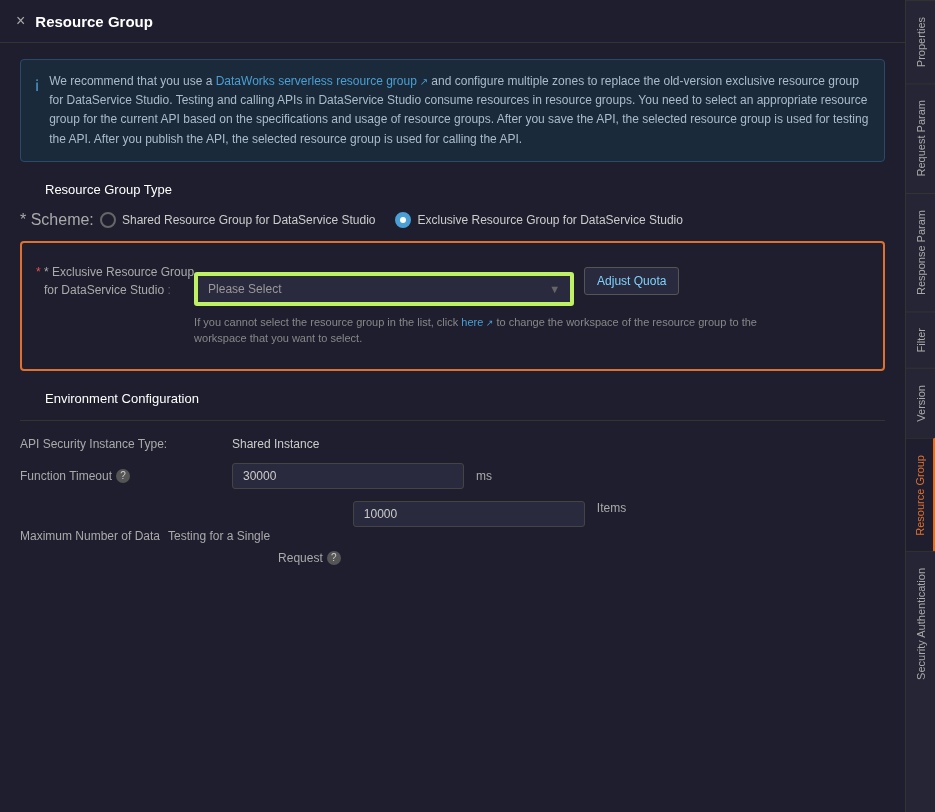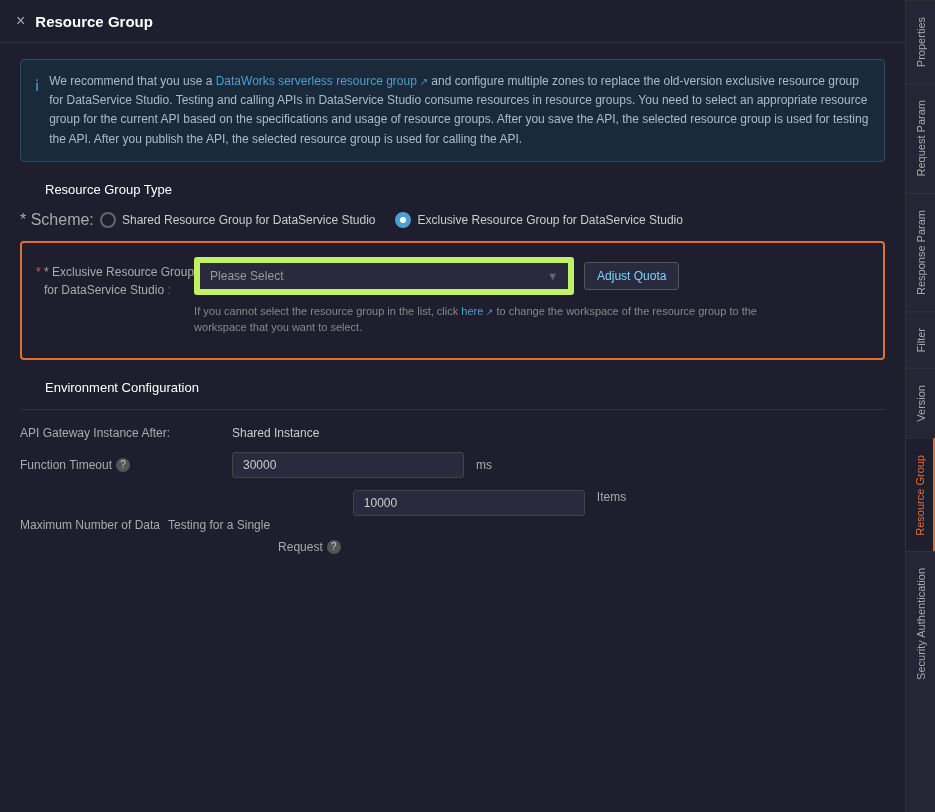--- a/index.html
+++ b/index.html
@@ -171,30 +171,31 @@
     }
 
     .select-row {
       display: flex;
       align-items: center;
       gap: 10px;
     }
 
     .select-dropdown {
       background: #2a2a3e;
-      border: 6px solid #bef264;
+      border: 4px solid #bef264;
       border-radius: 3px;
       color: #999;
       font-size: 12px;
       padding: 6px 10px;
       width: 380px;
       display: flex;
       align-items: center;
       justify-content: space-between;
       cursor: pointer;
+      margin-top: 15px;
     }
 
     .select-dropdown .chevron {
       color: #666;
       font-size: 11px;
     }
 
     .adjust-quota-btn {
       background: #2a2a3e;
       border: 1px solid #555;
@@ -375,21 +376,21 @@
           </div>
         </div>
       </div>
     </div>
 
     <div class="env-section">
       <div class="section-title">Environment Configuration</div>
       <hr class="section-divider">
 
       <div class="env-row">
-        <div class="env-label">API Gateway Instance After:</div>
+        <div class="env-label">API Security Instance Type:</div>
         <div class="env-value">Shared Instance</div>
       </div>
 
       <div class="env-row">
         <div class="env-label">
           <span>Function Timeout</span>
           <span class="help-icon">?</span>
         </div>
         <input class="env-input" type="text" value="30000" style="">
         <span class="env-unit">ms</span>

